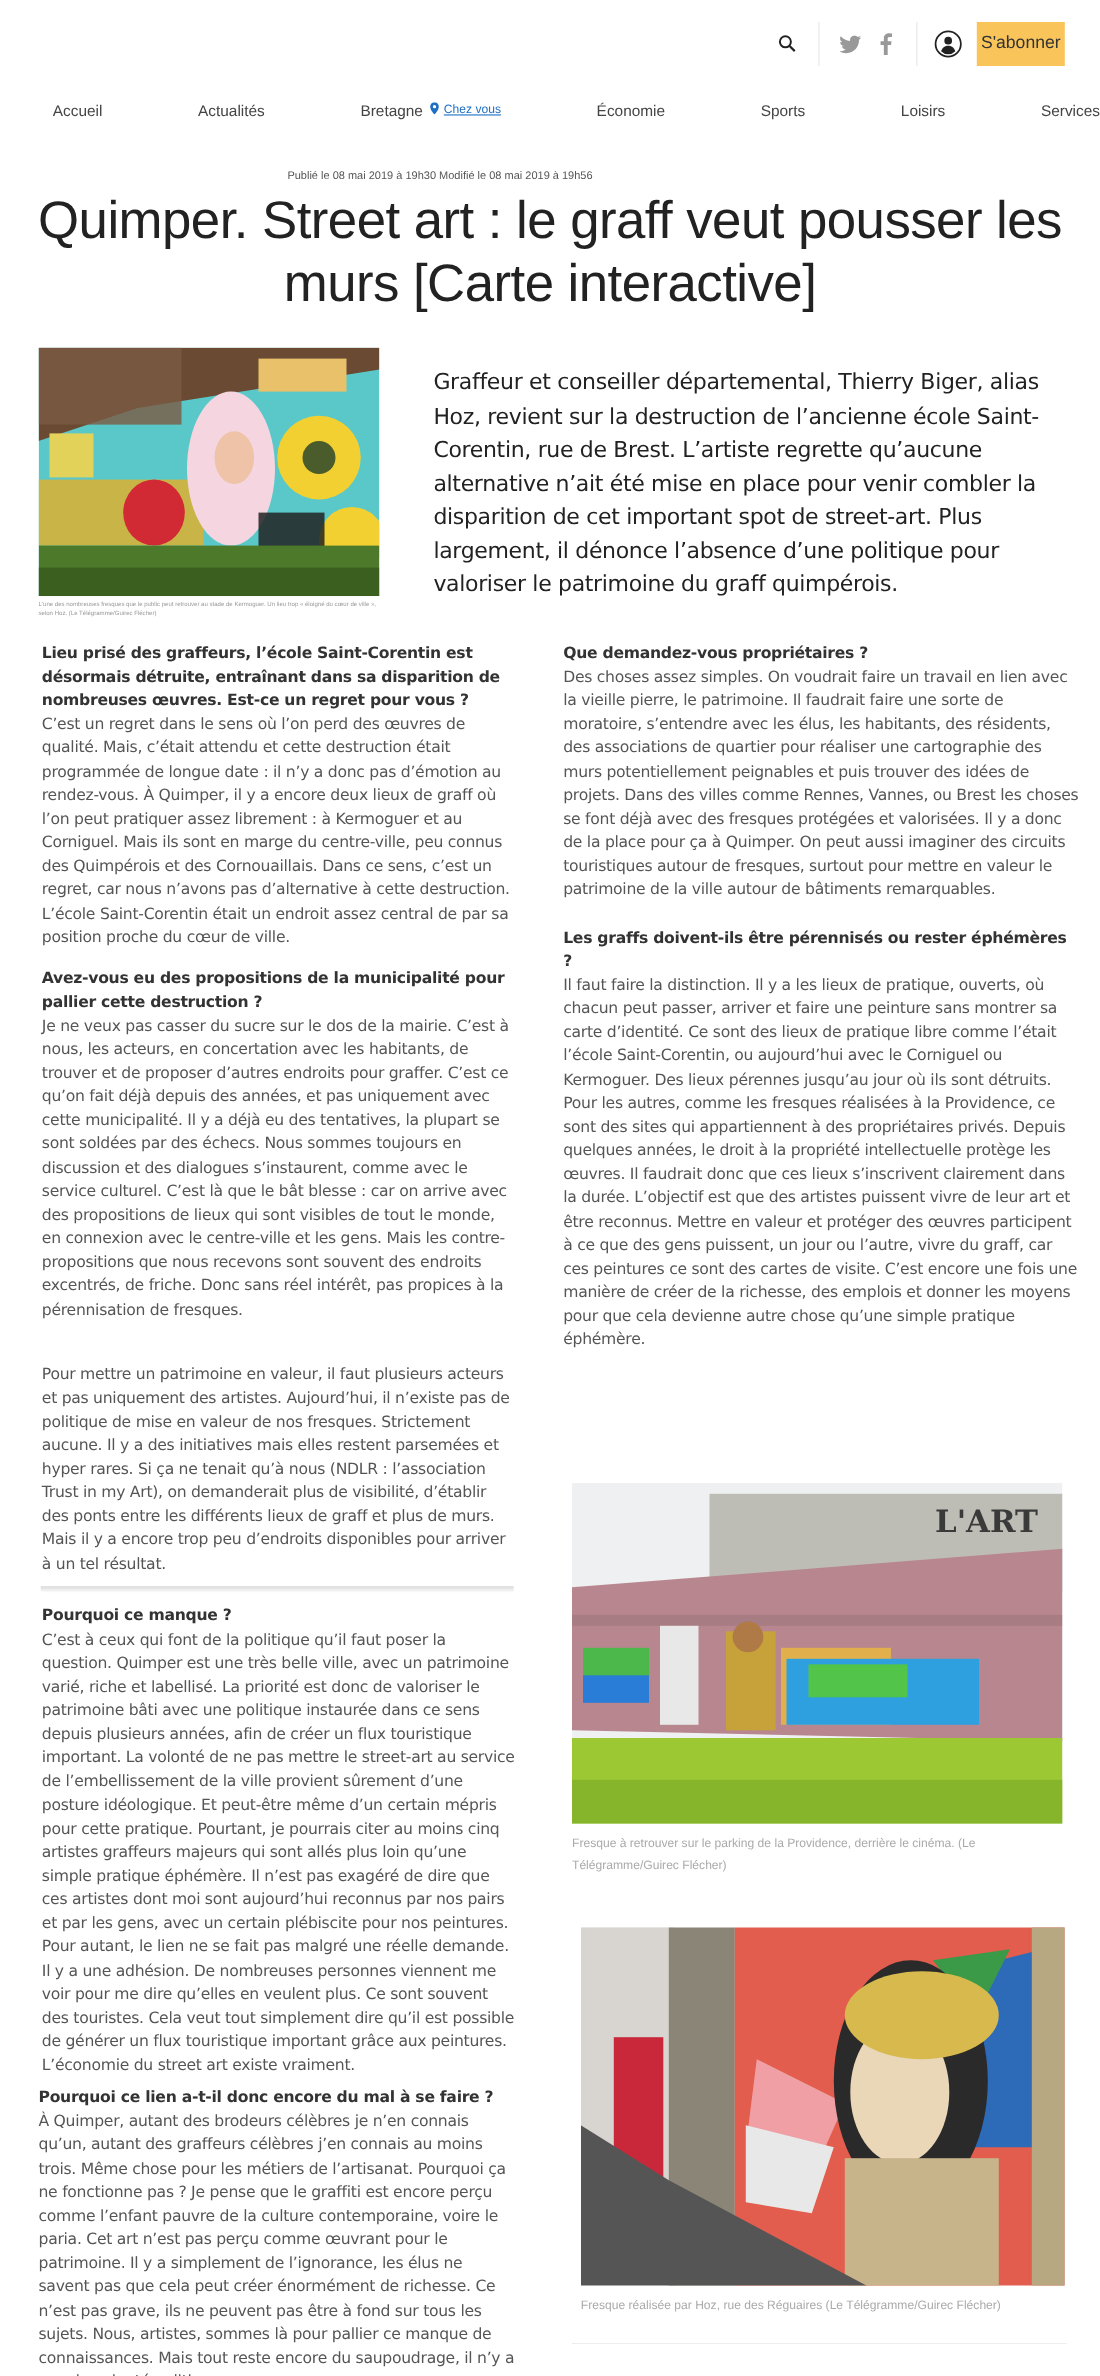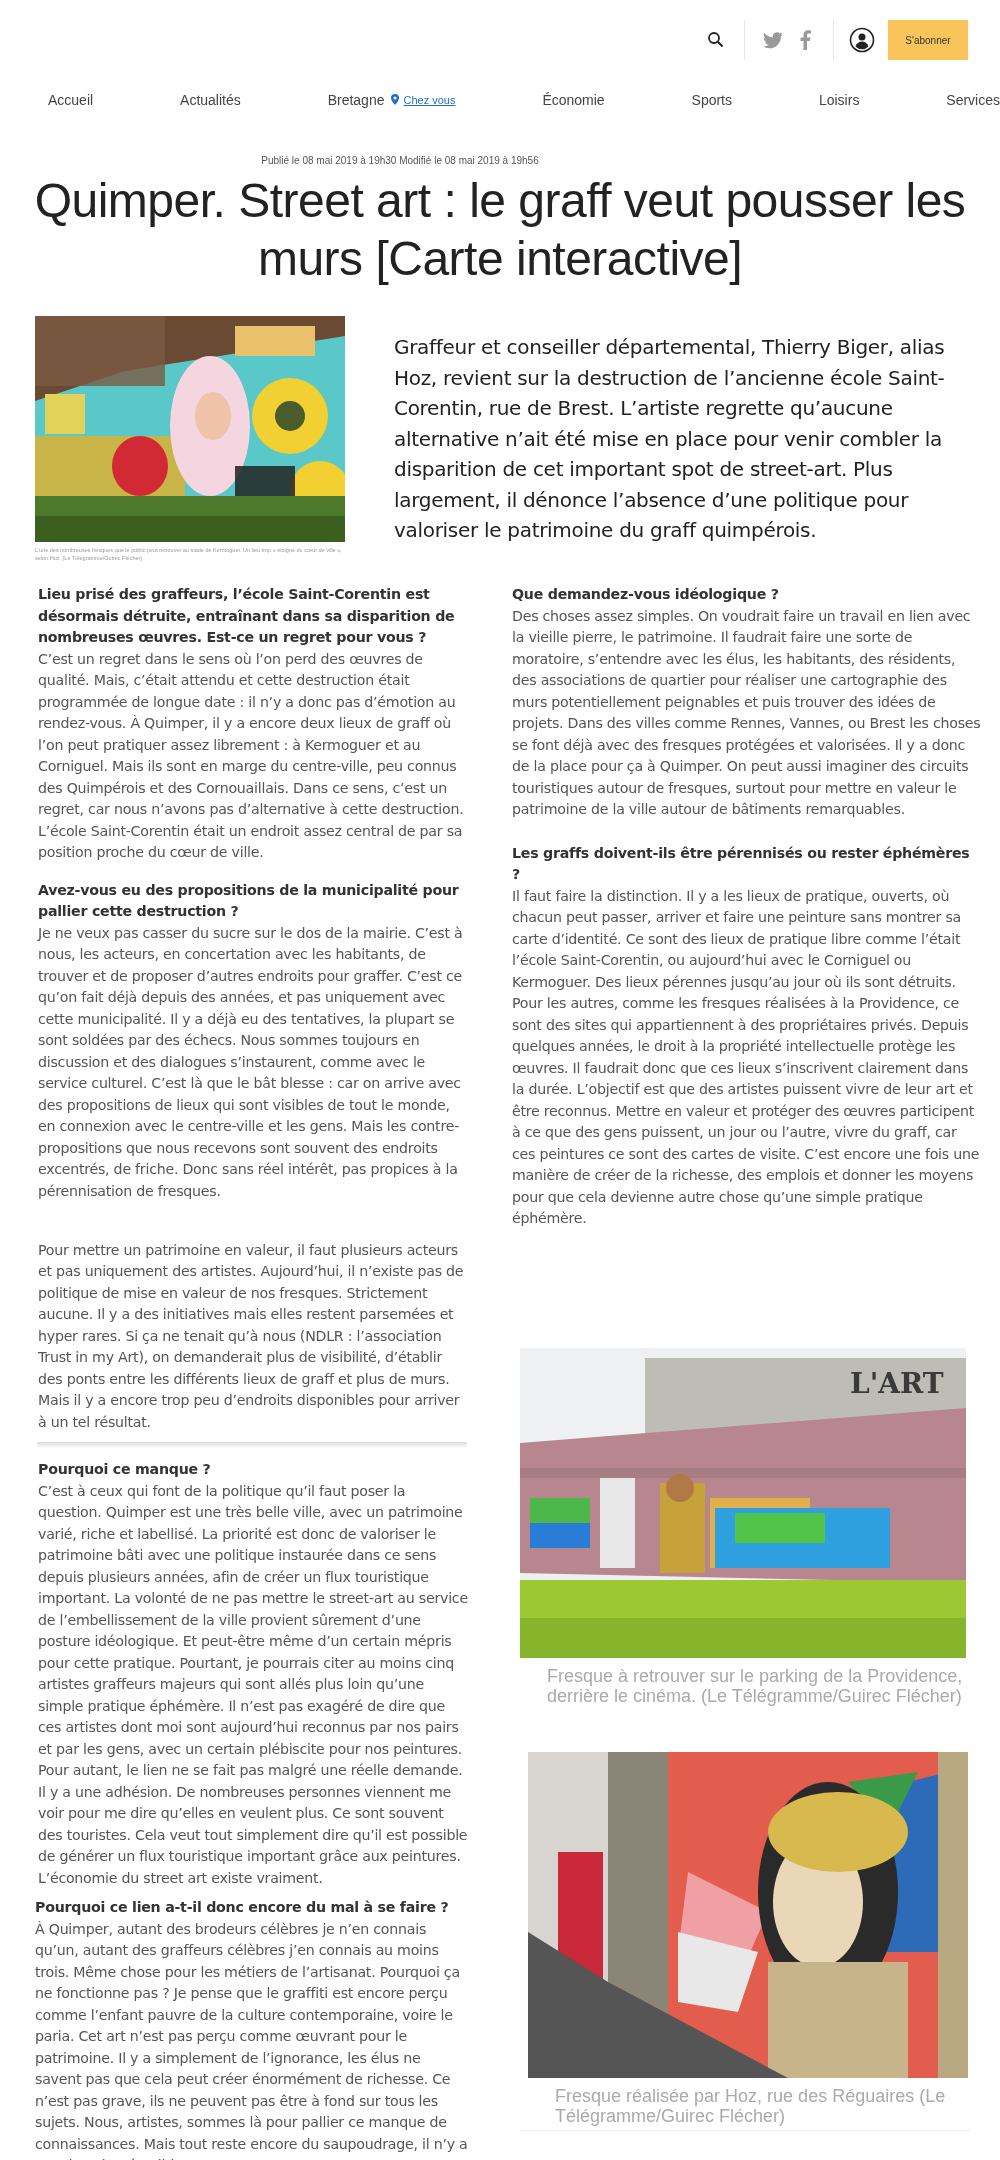--- a/index.html
+++ b/index.html
@@ -5,21 +5,21 @@
   * { box-sizing: border-box; margin: 0; padding: 0; }
   html, body { width: 1000px; background: #ffffff; }
   body { font-family: "DejaVu Sans", sans-serif; color: #333; position: relative; height: 2160px; overflow: hidden; }
 
   
   .header { position: absolute; top: 0; left: 0; width: 1000px; height: 80px; }
   .logo { position: absolute; left: 370px; top: 14px; font-family: "DejaVu Sans", sans-serif; font-weight: bold; font-size: 36px; color: #e2001a; letter-spacing: -0.5px; }
   .hdr-icons { position: absolute; top: 18px; left: 700px; height: 44px; display: flex; align-items: center; }
   .icon-btn { width: 32px; height: 32px; display: flex; align-items: center; justify-content: center; cursor: pointer; }
   .sep { width: 1px; height: 40px; background: #e6e6e6; margin: 0 12px; }
-  .subscribe { position: absolute; left: 888px; top: 20px; width: 80px; height: 40px; background: #f9c55a; color: #333; font-size: 10px; display: flex; align-items: center; justify-content: center; font-family: "Liberation Sans", sans-serif; cursor: pointer; }
+  .subscribe { position: absolute; left: 888px; top: 20px; width: 80px; height: 40px; background: #f9c55a; color: #333; font-size: 16px; display: flex; align-items: center; justify-content: center; font-family: "Liberation Sans", sans-serif; cursor: pointer; }
 
   
   .nav { position: absolute; top: 88px; left: 0; width: 1000px; height: 24px; display: flex; justify-content: space-between; gap: 38px; font-size: 14px; color: #444; font-family: "Liberation Sans", sans-serif; padding-left: 48px; }
   .nav-item { display: flex; align-items: center; gap: 4px; cursor: pointer; }
   .pin { color: #1f6fc5; font-size: 11px; margin-left: 3px; }
   .chez { color: #1f6fc5; font-size: 11px; text-decoration: underline; }
 
   
   .meta { position: absolute; top: 155px; width: 800px; text-align: center; font-size: 10px; color: #555; font-family: "Liberation Sans", sans-serif; }
   .title { position: absolute; top: 172px; left: 30px; width: 940px; text-align: center; font-family: "Liberation Sans", sans-serif; font-weight: 300; font-size: 48px; line-height: 58px; color: #222; letter-spacing: -0.5px; }
@@ -34,21 +34,21 @@
   
   .col { position: absolute; font-size: 14.2px; line-height: 21.5px; color: #555; letter-spacing: -0.25px; }
   .col .q { color: #333; font-weight: bold; }
   .col p { margin-bottom: 16px; }
   .col-left { left: 38px; top: 584px; width: 430px; }
   .col-right { left: 512px; top: 584px; width: 470px; }
   .shadow-bar { position: absolute; left: 37px; top: 1442px; width: 430px; height: 6px; background: linear-gradient(#d9d9d9, #ffffff); }
 
   
   .fig { position: absolute; font-family: "Liberation Sans", sans-serif; }
-  .fig-cap { font-size: 18px; line-height: 20px; color: #aaa; margin-top: 8px; margin-left: 27px; }
+  .fig-cap { font-size: 11px; line-height: 20px; color: #aaa; margin-top: 8px; }
   .fig1 { left: 520px; top: 1348px; width: 446px; }
   .fig1 .img { width: 446px; height: 310px; position: relative; overflow: hidden; }
   .fig2 { left: 528px; top: 1752px; width: 440px; }
   .fig2 .img { width: 440px; height: 326px; position: relative; overflow: hidden; }
   .fig2-rule { position: absolute; left: 520px; top: 2130px; width: 450px; height: 1px; background: #eee; }
 </style>
 </head>
 <body>
 
 <header class="header">
@@ -159,21 +159,21 @@
   </p>
   <p style="margin-left:-3px">
     <span class="q">Pourquoi ce lien a-t-il donc encore du mal à se faire ?</span><br>
     <span>À Quimper, autant des brodeurs célèbres je n’en connais qu’un, autant des graffeurs célèbres j’en connais au moins trois. Même chose pour les métiers de l’artisanat. Pourquoi ça ne fonctionne pas ? Je pense que le graffiti est encore perçu comme l’enfant pauvre de la culture contemporaine, voire le paria. Cet art n’est pas perçu comme œuvrant pour le patrimoine. Il y a simplement de l’ignorance, les élus ne savent pas que cela peut créer énormément de richesse. Ce n’est pas grave, ils ne peuvent pas être à fond sur tous les sujets. Nous, artistes, sommes là pour pallier ce manque de connaissances. Mais tout reste encore du saupoudrage, il n’y a pas de volonté politique.</span>
   </p>
 </div>
 <div class="shadow-bar"></div>
 
 <div class="col col-right">
   <p style="margin-bottom:22px">
-    <span class="q">Que demandez-vous idéologique ?</span><br>
+    <span class="q">Que demandez-vous propriétaires ?</span><br>
     <span>Des choses assez simples. On voudrait faire un travail en lien avec la vieille pierre, le patrimoine. Il faudrait faire une sorte de moratoire, s’entendre avec les élus, les habitants, des résidents, des associations de quartier pour réaliser une cartographie des murs potentiellement peignables et puis trouver des idées de projets. Dans des villes comme Rennes, Vannes, ou Brest les choses se font déjà avec des fresques protégées et valorisées. Il y a donc de la place pour ça à Quimper. On peut aussi imaginer des circuits touristiques autour de fresques, surtout pour mettre en valeur le patrimoine de la ville autour de bâtiments remarquables.</span>
   </p>
   <p>
     <span class="q">Les graffs doivent-ils être pérennisés ou rester éphémères ?</span><br>
     <span>Il faut faire la distinction. Il y a les lieux de pratique, ouverts, où chacun peut passer, arriver et faire une peinture sans montrer sa carte d’identité. Ce sont des lieux de pratique libre comme l’était l’école Saint-Corentin, ou aujourd’hui avec le Corniguel ou Kermoguer. Des lieux pérennes jusqu’au jour où ils sont détruits. Pour les autres, comme les fresques réalisées à la Providence, ce sont des sites qui appartiennent à des propriétaires privés. Depuis quelques années, le droit à la propriété intellectuelle protège les œuvres. Il faudrait donc que ces lieux s’inscrivent clairement dans la durée. L’objectif est que des artistes puissent vivre de leur art et être reconnus. Mettre en valeur et protéger des œuvres participent à ce que des gens puissent, un jour ou l’autre, vivre du graff, car ces peintures ce sont des cartes de visite. C’est encore une fois une manière de créer de la richesse, des emplois et donner les moyens pour que cela devienne autre chose qu’une simple pratique éphémère.</span>
   </p>
 </div>
 
 <figure class="fig fig1">
   <div class="img">

